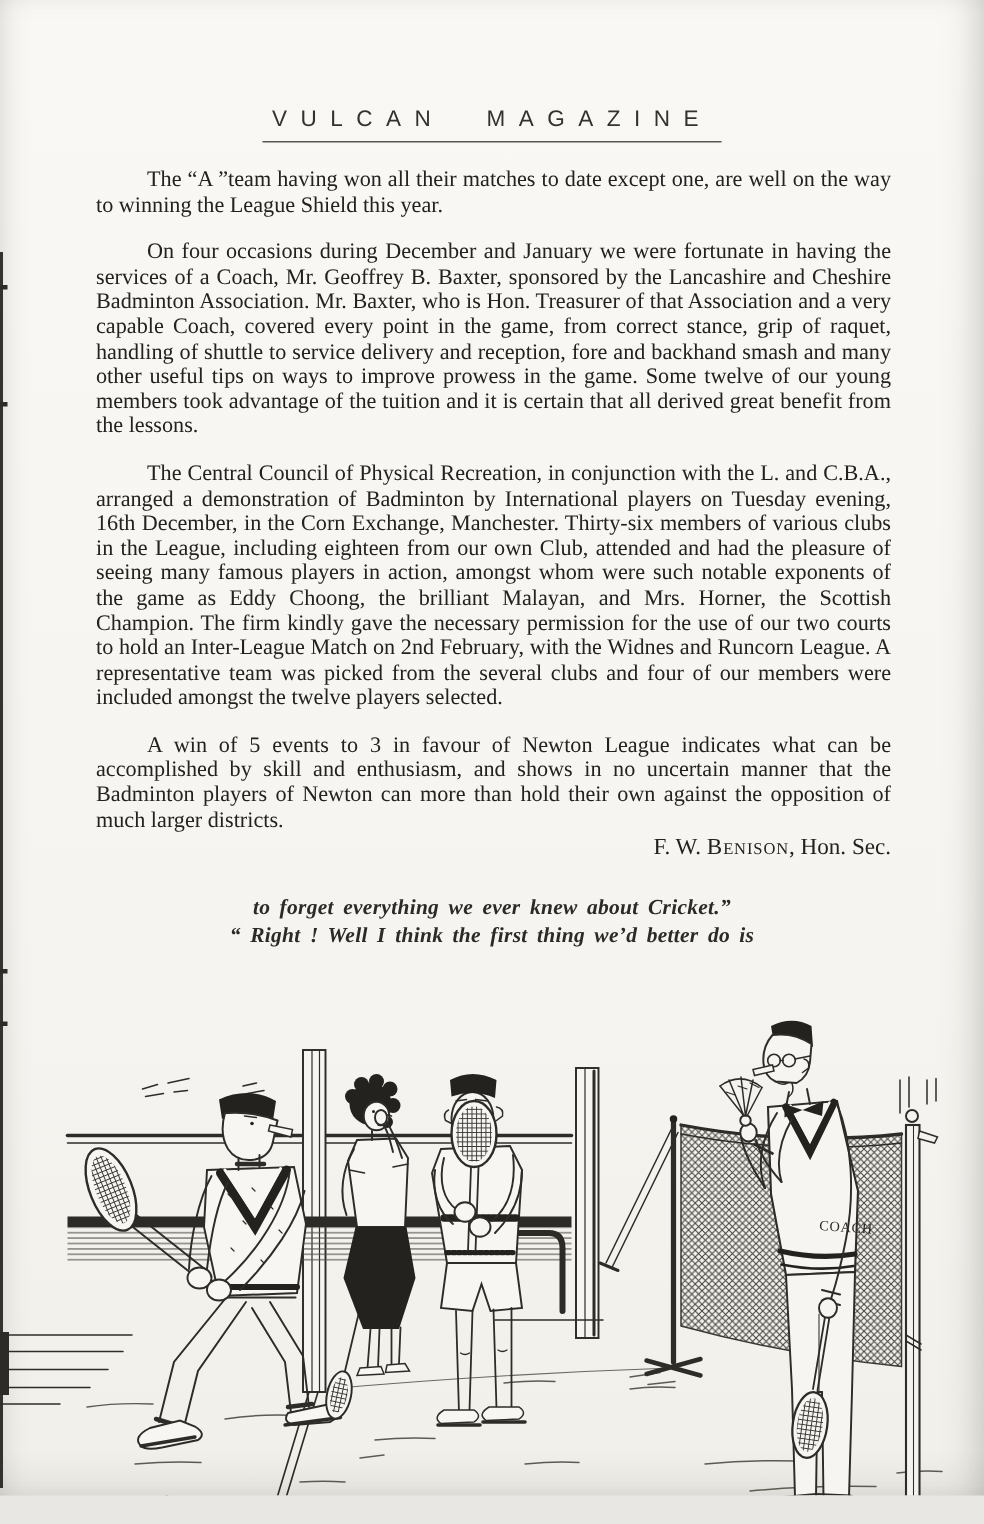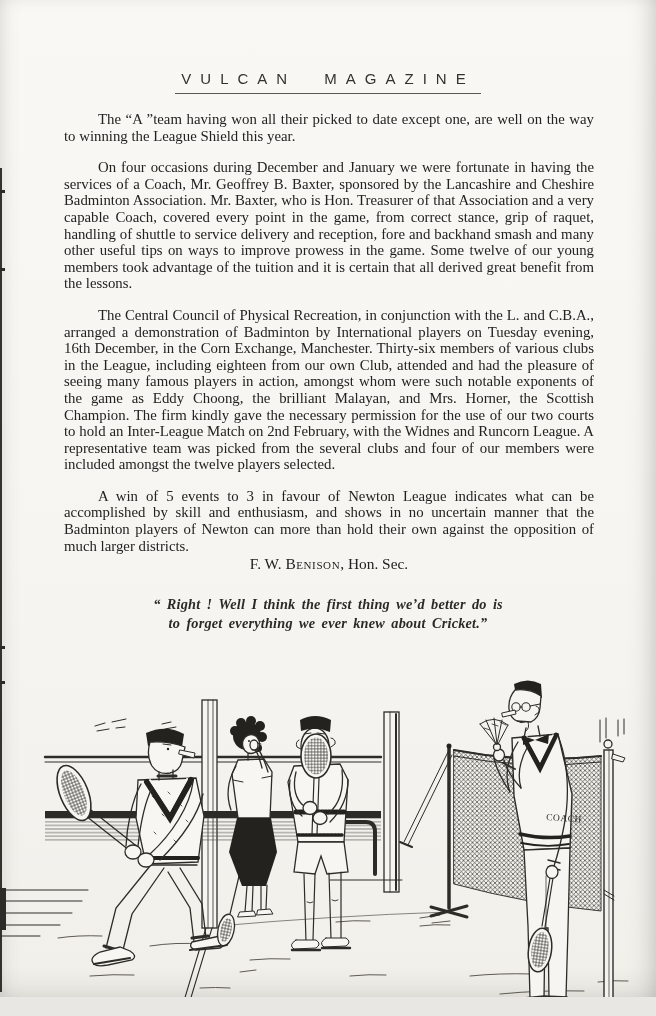--- a/index.html
+++ b/index.html
@@ -29,21 +29,21 @@
   }
   
   .article{margin:17px 62px 0 64px;}
   .body-para{
     margin:0 0 15px 0;
     font-size:14.8px;line-height:16.6px;
     text-align:justify;text-indent:34px;
     color:#232220;
   }
   .signature{
-    margin:1px 0 0 0;text-align:center;
+    margin:1px 0 0 0;text-align:right;
     font-size:15.4px;line-height:17px;color:#232220;
   }
   .sig-name{font-variant:small-caps;letter-spacing:.6px;}
   
   .caption{
     margin-top:23px;text-align:center;
     font-style:italic;font-weight:bold;
     font-size:14.3px;line-height:19px;
     color:#2b2a26;letter-spacing:.2px;word-spacing:2.5px;
   }
@@ -60,30 +60,30 @@
   <div class="scan-tick" style="top:190px"></div>
   <div class="scan-tick" style="top:268px"></div>
   <div class="scan-tick" style="top:646px"></div>
   <div class="scan-tick" style="top:681px"></div>
 
   <h1 class="masthead">
     <span>VULCAN MAGAZINE</span>
   </h1>
 
   <div class="article">
-    <p class="body-para">The “A ”team having won all their picked to date except one, are well on the way to winning the League Shield this year.</p>
+    <p class="body-para">The “A ”team having won all their matches to date except one, are well on the way to winning the League Shield this year.</p>
     <p class="body-para">On four occasions during December and January we were fortunate in having the services of a Coach, Mr. Geoffrey B. Baxter, sponsored by the Lancashire and Cheshire Badminton Association.  Mr. Baxter, who is Hon. Treasurer of that Association and a very capable Coach, covered every point in the game, from correct stance, grip of raquet, handling of shuttle to service delivery and reception, fore and backhand smash and many other useful tips on ways to improve prowess in the game.  Some twelve of our young members took advantage of the tuition and it is certain that all derived great benefit from the lessons.</p>
     <p class="body-para">The Central Council of Physical Recreation, in conjunction with the L. and C.B.A., arranged a demonstration of Badminton by International players on Tuesday evening, 16th December, in the Corn Exchange, Manchester.  Thirty-six members of various clubs in the League, including eighteen from our own Club, attended and had the pleasure of seeing many famous players in action, amongst whom were such notable exponents of the game as Eddy Choong, the brilliant Malayan, and Mrs. Horner, the Scottish Champion.  The firm kindly gave the necessary permission for the use of our two courts to hold an Inter-League Match on 2nd February, with the Widnes and Runcorn League.  A representative team was picked from the several clubs and four of our members were included amongst the twelve players selected.</p>
     <p class="body-para" style="margin-bottom:0">A win of 5 events to 3 in favour of Newton League indicates what can be accomplished by skill and enthusiasm, and shows in no uncertain manner that the Badminton players of Newton can more than hold their own against the opposition of much larger districts.</p>
     <p class="signature"><span>F. W. </span><span class="sig-name">Benison</span><span>, Hon. Sec.</span></p>
   </div>
 
   <div class="caption">
+    <div>to forget everything we ever knew about Cricket.”</div>
     <div>“ Right !   Well I think the first thing we’d better do is</div>
-    <div>to forget everything we ever knew about Cricket.”</div>
   </div>
 
   <div class="cartoon-wrap">
   <svg viewBox="0 0 656 340" width="656" height="340">
     <defs>
       <pattern id="netmesh" width="4.5" height="4.5" patternUnits="userSpaceOnUse">
         <path d="M0 0L4.5 4.5M4.5 0L0 4.5" stroke="#45433e" stroke-width="0.7" fill="none"></path>
       </pattern>
       <pattern id="strings" width="3.1" height="3.1" patternUnits="userSpaceOnUse">
         <path d="M1.55 0V3.1M0 1.55H3.1" stroke="#3a3833" stroke-width="0.65" fill="none"></path>

